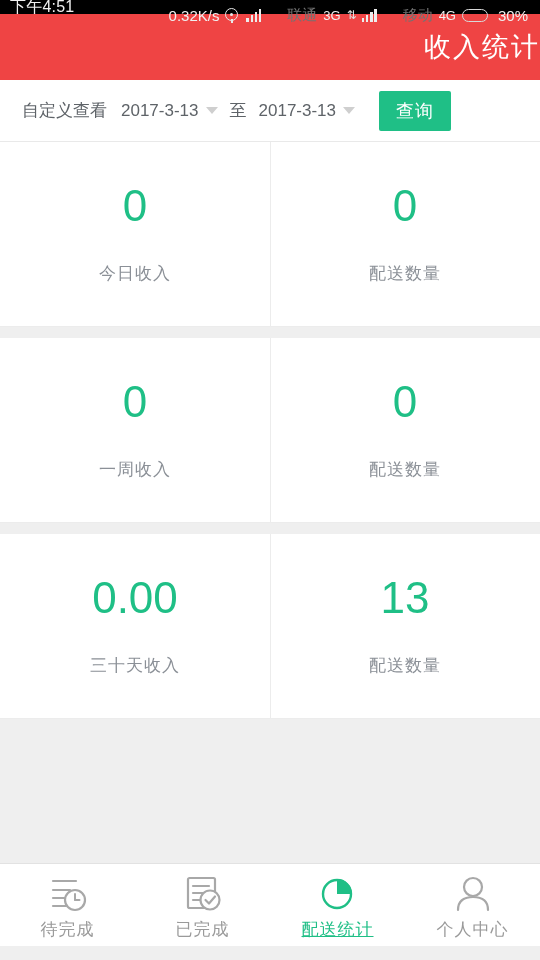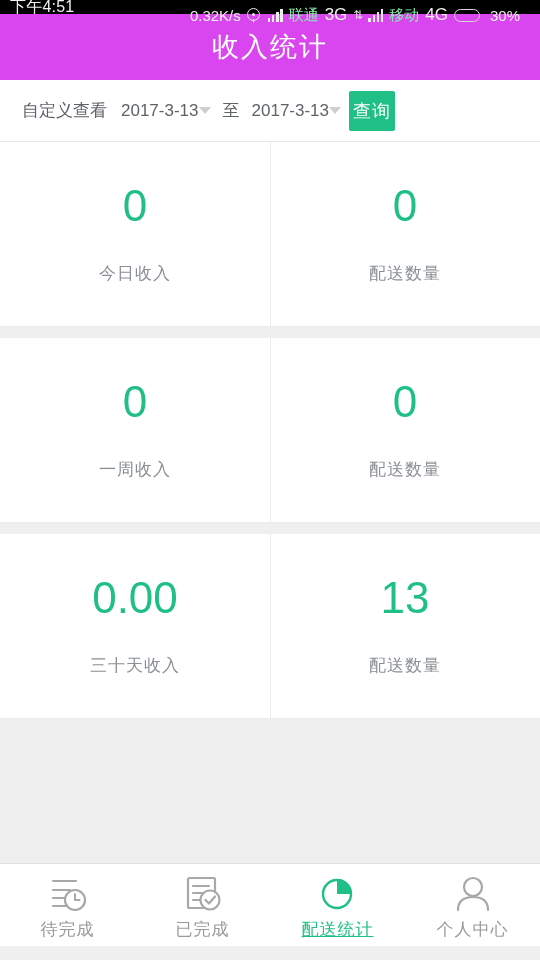--- a/index.html
+++ b/index.html
@@ -27,21 +27,21 @@
     font-size: 16px;
     position: relative;
   }
   .status-time {
     font-size: 16px;
     color: #f0f0f0;
     letter-spacing: 0.2px;
   }
   .status-right {
     position: absolute;
-    right: 20px;
+    right: 12px;
     top: 0;
     height: 30px;
     display: flex;
     align-items: center;
     gap: 6px;
   }
   .status-speed {
     font-size: 15px;
     color: #f0f0f0;
   }
@@ -82,24 +82,25 @@
     display: block;
     width: 2.6px;
     background: #ececec;
   }
   .signal-bars i:nth-child(1) { height: 4px; }
   .signal-bars i:nth-child(2) { height: 7px; }
   .signal-bars i:nth-child(3) { height: 10px; }
   .signal-bars i:nth-child(4) { height: 13px; }
   .carrier-label {
     font-size: 15px;
-    color: #86efac;
+    color: #737373;
+    margin-left: 20px;
   }
   .net-label {
-    font-size: 17px;
+    font-size: 13px;
     color: #f0f0f0;
   }
   .data-arrows {
     font-size: 12px;
     color: #e0e0e0;
     line-height: 1;
     letter-spacing: -1px;
   }
   .battery {
     display: inline-flex;
@@ -121,24 +122,24 @@
   }
   .battery-pct {
     font-size: 15px;
     color: #f0f0f0;
     margin-left: 4px;
   }
 
   
   .app-header {
     height: 66px;
-    background: #d946ef;
-    display: flex;
-    align-items: center;
-    justify-content: center;
+    background: #ef4444;
+    display: flex;
+    align-items: center;
+    justify-content: flex-end;
   }
   .app-title {
     color: #ffffff;
     font-size: 27px;
     letter-spacing: 2px;
     font-weight: normal;
   }
 
   
   .filter-bar {
@@ -152,46 +153,47 @@
   }
   .filter-label {
     font-size: 17px;
     color: #5e6368;
     margin-right: 14px;
     white-space: nowrap;
   }
   .date-select {
     display: flex;
     align-items: center;
+    gap: 7px;
     cursor: pointer;
   }
   .date-value {
     font-size: 17px;
     color: #5e6368;
     white-space: nowrap;
   }
   .caret-down {
     width: 0; height: 0;
     border-left: 6px solid transparent;
     border-right: 6px solid transparent;
     border-top: 7px solid #cfcfcf;
   }
   .date-sep {
     font-size: 17px;
     color: #5e6368;
     margin: 0 12px;
   }
   .query-button {
-    margin-left: 8px;
+    margin-left: 24px;
     background: #1fbf86;
     color: #ffffff;
     font-size: 18px;
     border: none;
     border-radius: 2px;
-    padding: 8px 4px;
+    padding: 8px 17px;
     cursor: pointer;
     font-family: inherit;
     letter-spacing: 1px;
   }
 
   
   .stats-area {
     background: #efefef;
   }
   .stat-row {

